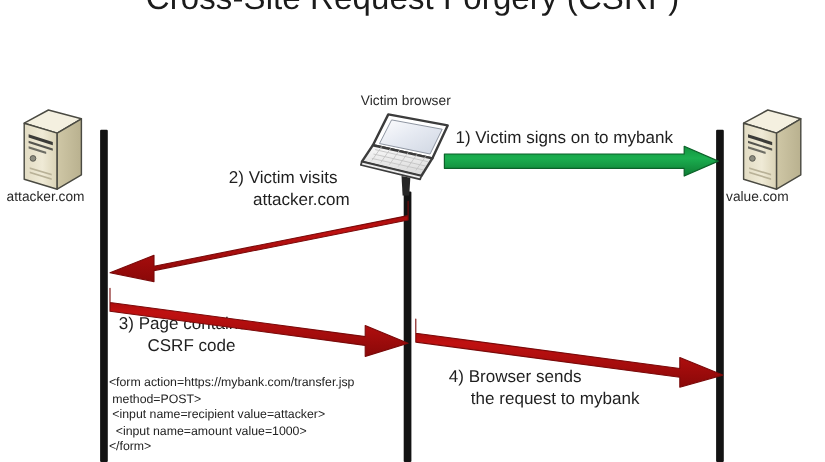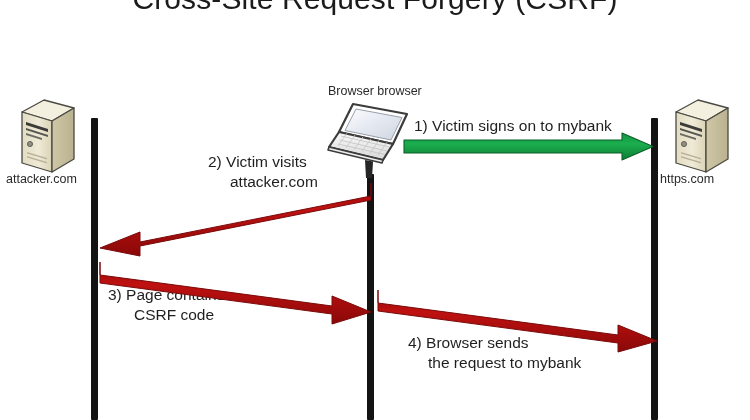--- a/index.html
+++ b/index.html
@@ -160,23 +160,23 @@
       <polygon points="4,14 34,23 34,74 4,65" fill="url(#frontGradB)" stroke="#4a4a42" stroke-width="1.3" stroke-linejoin="round"></polygon>
       <polygon points="34,23 56,10 56,61 34,74" fill="url(#sideGradB)" stroke="#4a4a42" stroke-width="1.3" stroke-linejoin="round"></polygon>
       <polygon points="8,24 30,31 30,34 8,27" fill="#3b3b38"></polygon>
       <polygon points="8,30 30,37 30,39 8,32" fill="#55554f"></polygon>
       <polygon points="8,35 24,40 24,42 8,37" fill="#6d6d64"></polygon>
       <circle cx="12" cy="46" r="2.6" fill="#8d8d80" stroke="#54544c" stroke-width="0.8"></circle>
       <polygon points="9,54 29,60 29,61.6 9,55.6" fill="#b9b298"></polygon>
       <polygon points="9,58 29,64 29,65.6 9,59.6" fill="#b9b298"></polygon>
     </svg>
   </div>
-  <div class="endpoint-label" id="label-mybank">https.com</div>
-
-  <div id="label-browser">Browser browser</div>
+  <div class="endpoint-label" id="label-mybank">value.com</div>
+
+  <div id="label-browser">Victim browser</div>
   <div id="laptop">
     <svg width="92" height="78" viewBox="0 0 92 78">
       <defs>
         <linearGradient id="screenGrad" x1="0" y1="0" x2="1" y2="1">
           <stop offset="0%" stop-color="#FDFDFE"></stop>
           <stop offset="45%" stop-color="#E6EAF2"></stop>
           <stop offset="100%" stop-color="#CFD6E2"></stop>
         </linearGradient>
         <linearGradient id="baseGrad" x1="0" y1="0" x2="0" y2="1">
           <stop offset="0%" stop-color="#FAFAFA"></stop>
@@ -259,14 +259,19 @@
         <linearGradient id="redGrad4" x1="0" y1="0" x2="0" y2="1">
           <stop offset="0%" stop-color="#8C0606"></stop>
           <stop offset="35%" stop-color="#C01111"></stop>
           <stop offset="100%" stop-color="#8A0808"></stop>
         </linearGradient>
       </defs>
       <polygon points="0,0 0,13 240,45 240,35 279,51 240,62 240,53 0,21" fill="url(#redGrad4)" stroke="#7A0A0A" stroke-width="1" stroke-linejoin="round"></polygon>
     </svg>
   </div>
 
+  <div class="code-block" id="code-form">&lt;form action=https://mybank.com/transfer.jsp
+ method=POST&gt;
+ &lt;input name=recipient value=attacker&gt;
+  &lt;input name=amount value=1000&gt;
+&lt;/form&gt;</div>
 
 </div>
 
 </body></html>

